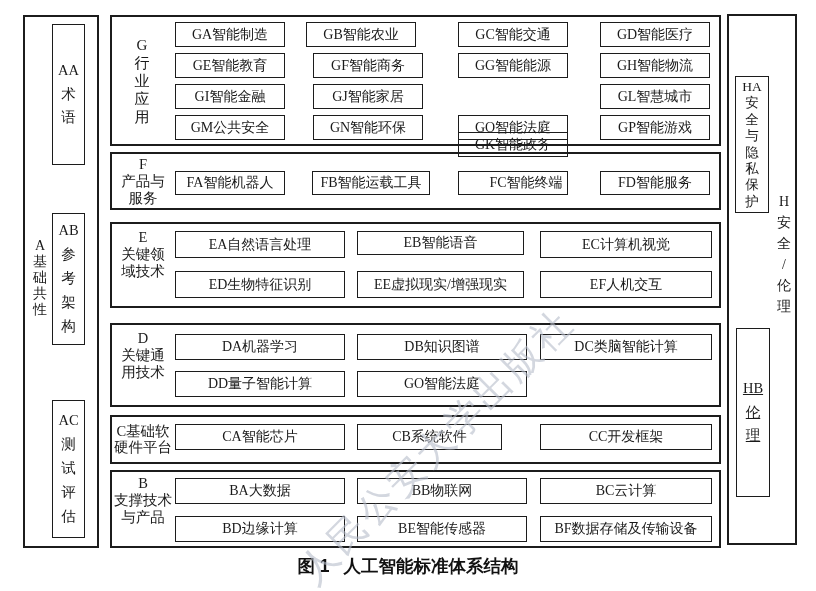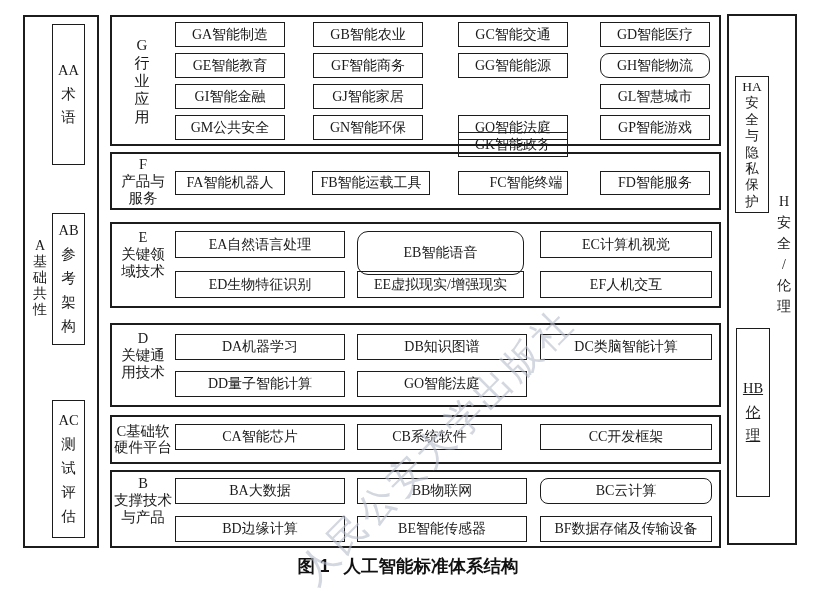--- a/index.html
+++ b/index.html
@@ -66,27 +66,27 @@
 评
 估</div>
 
   <div class="sec" style="left:110px;top:15px;width:611px;height:131px;"></div>
   <div class="lab vchars" style="left:127px;top:36px;width:30px;">G
 行
 业
 应
 用</div>
   <div class="cell" style="left:175px;top:22px;width:110px;height:25px;">GA智能制造</div>
-  <div class="cell" style="left:313px;top:22px;width:110px;height:25px;">GB智能农业</div>
+  <div class="cell" style="left:306px;top:22px;width:110px;height:25px;">GB智能农业</div>
   <div class="cell" style="left:458px;top:22px;width:110px;height:25px;">GC智能交通</div>
   <div class="cell" style="left:600px;top:22px;width:110px;height:25px;">GD智能医疗</div>
   <div class="cell" style="left:175px;top:53px;width:110px;height:25px;">GE智能教育</div>
   <div class="cell" style="left:313px;top:53px;width:110px;height:25px;">GF智能商务</div>
   <div class="cell" style="left:458px;top:53px;width:110px;height:25px;">GG智能能源</div>
-  <div class="cell" style="left:600px;top:53px;width:110px;height:25px;border-radius:9px;">GH智能物流</div>
+  <div class="cell" style="left:600px;top:53px;width:110px;height:25px;">GH智能物流</div>
   <div class="cell" style="left:313px;top:84px;width:110px;height:25px;">GJ智能家居</div>
   <div class="cell" style="left:175px;top:84px;width:110px;height:25px;">GI智能金融</div>
   <div class="cell" style="left:458px;top:84px;width:110px;height:25px;margin-top:48px;">GK智能政务</div>
   <div class="cell" style="left:600px;top:84px;width:110px;height:25px;">GL智慧城市</div>
   <div class="cell" style="left:175px;top:115px;width:110px;height:25px;">GM公共安全</div>
   <div class="cell" style="left:313px;top:115px;width:110px;height:25px;">GN智能环保</div>
   <div class="cell" style="left:458px;top:115px;width:110px;height:25px;">GO智能法庭</div>
   <div class="cell" style="left:600px;top:115px;width:110px;height:25px;">GP智能游戏</div>
 
   <div class="sec" style="left:110px;top:152px;width:611px;height:58px;"></div>
@@ -96,21 +96,21 @@
   <div class="cell" style="left:175px;top:171px;width:110px;height:24px;">FA智能机器人</div>
   <div class="cell" style="left:312px;top:171px;width:118px;height:24px;">FB智能运载工具</div>
   <div class="cell" style="left:458px;top:171px;width:110px;height:24px;padding-left:26px;">FC智能终端</div>
   <div class="cell" style="left:600px;top:171px;width:110px;height:24px;">FD智能服务</div>
 
   <div class="sec" style="left:110px;top:222px;width:611px;height:86px;"></div>
   <div class="lab" style="left:112px;top:229px;width:62px;">E
 关键领
 域技术</div>
   <div class="cell" style="left:175px;top:231px;width:170px;height:27px;">EA自然语言处理</div>
-  <div class="cell" style="left:357px;top:231px;width:167px;height:44px;border-radius:11px;">EB智能语音</div>
+  <div class="cell" style="left:357px;top:231px;width:167px;height:24px;">EB智能语音</div>
   <div class="cell" style="left:540px;top:231px;width:172px;height:27px;">EC计算机视觉</div>
   <div class="cell" style="left:175px;top:271px;width:170px;height:27px;">ED生物特征识别</div>
   <div class="cell" style="left:357px;top:271px;width:167px;height:27px;">EE虚拟现实/增强现实</div>
   <div class="cell" style="left:540px;top:271px;width:172px;height:27px;">EF人机交互</div>
 
   <div class="sec" style="left:110px;top:323px;width:611px;height:84px;"></div>
   <div class="lab" style="left:112px;top:330px;width:62px;">D
 关键通
 用技术</div>
   <div class="cell" style="left:175px;top:334px;width:170px;height:26px;">DA机器学习</div>
@@ -125,21 +125,21 @@
   <div class="cell" style="left:175px;top:424px;width:170px;height:26px;">CA智能芯片</div>
   <div class="cell" style="left:357px;top:424px;width:145px;height:26px;">CB系统软件</div>
   <div class="cell" style="left:540px;top:424px;width:172px;height:26px;">CC开发框架</div>
 
   <div class="sec" style="left:110px;top:470px;width:611px;height:78px;"></div>
   <div class="lab" style="left:111px;top:475px;width:64px;">B
 支撑技术
 与产品</div>
   <div class="cell" style="left:175px;top:478px;width:170px;height:26px;">BA大数据</div>
   <div class="cell" style="left:357px;top:478px;width:170px;height:26px;">BB物联网</div>
-  <div class="cell" style="left:540px;top:478px;width:172px;height:26px;border-radius:8px;">BC云计算</div>
+  <div class="cell" style="left:540px;top:478px;width:172px;height:26px;">BC云计算</div>
   <div class="cell" style="left:175px;top:516px;width:170px;height:26px;">BD边缘计算</div>
   <div class="cell" style="left:357px;top:516px;width:170px;height:26px;">BE智能传感器</div>
   <div class="cell" style="left:540px;top:516px;width:172px;height:26px;">BF数据存储及传输设备</div>
 
   <div class="sec" style="left:727px;top:14px;width:70px;height:531px;"></div>
   <div class="vcell tight" style="left:735px;top:76px;width:34px;height:137px;">HA
 安
 全
 与
 隐

